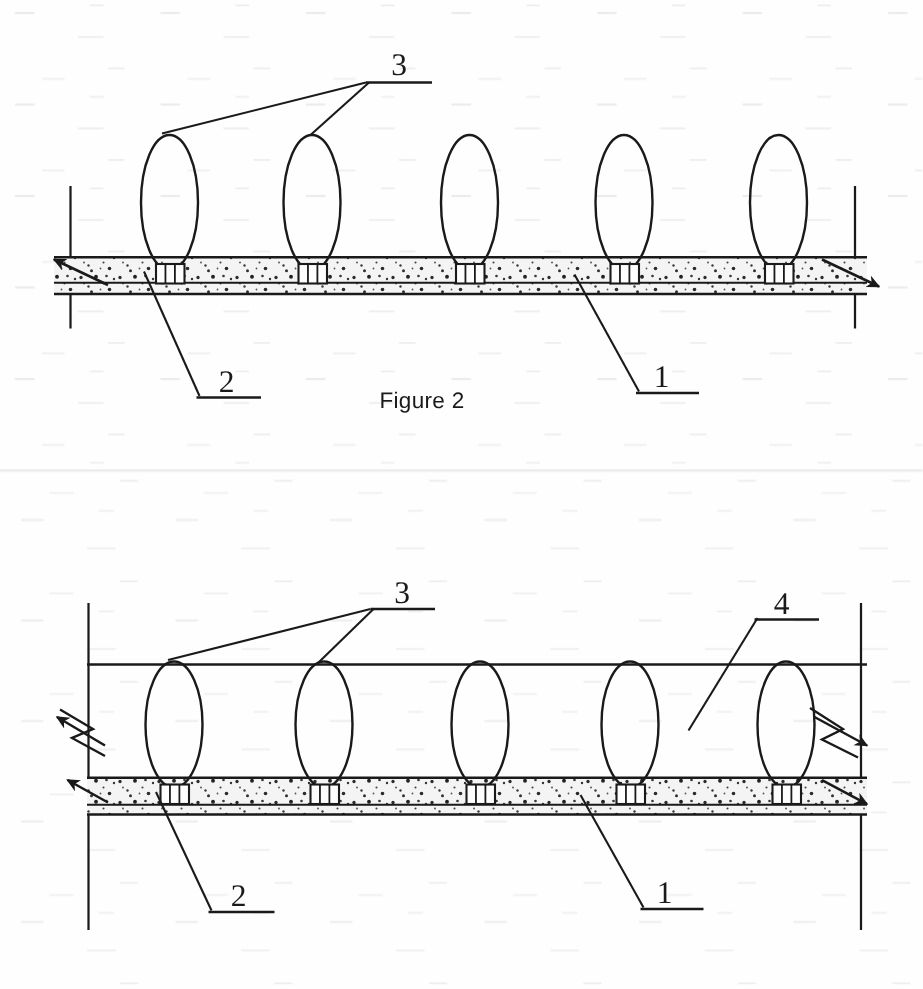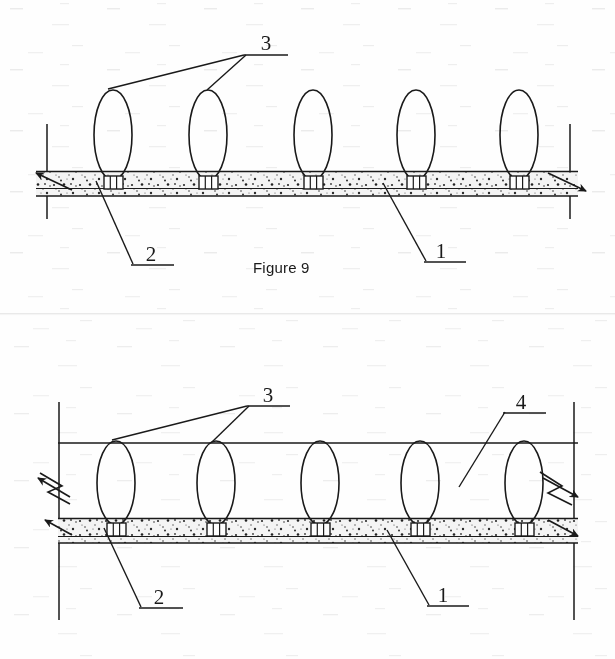--- a/index.html
+++ b/index.html
@@ -125,21 +125,21 @@
         <line x1="424" y1="262" x2="466" y2="262"></line>
       </g>
 
       <g fill="#1a1a1a" font-family="Liberation Serif, serif" font-size="21">
         <text x="266" y="50" text-anchor="middle">3</text>
         <text x="151" y="261" text-anchor="middle">2</text>
         <text x="441" y="258" text-anchor="middle">1</text>
       </g>
     </svg>
 
-    <div class="cap" id="cap1">Figure 9</div>
+    <div class="cap" id="cap1">Figure 2</div>
   </div>
 
   <div id="divider"></div>
 
   <div class="panel" id="panel-fig2">
     <svg class="fig-svg" id="svg2" width="615" height="343" viewBox="0 316 615 343">
       <defs>
         <pattern id="speckle2" width="26" height="14" patternUnits="userSpaceOnUse">
           <rect width="26" height="14" fill="#f4f4f4"></rect>
           <circle cx="2" cy="3" r="1.1" fill="#2b2b2b"></circle>

